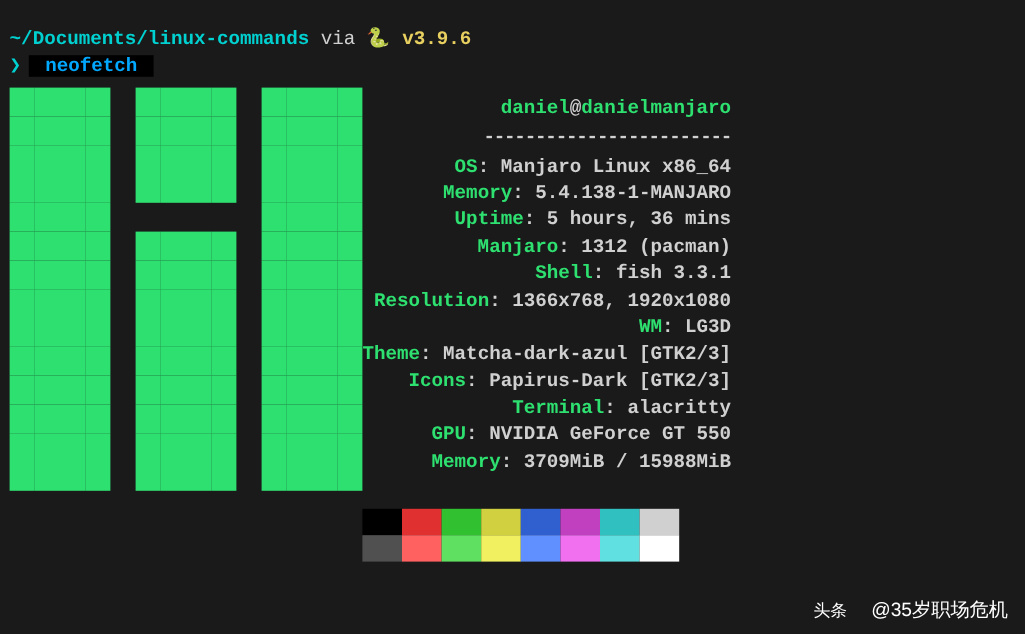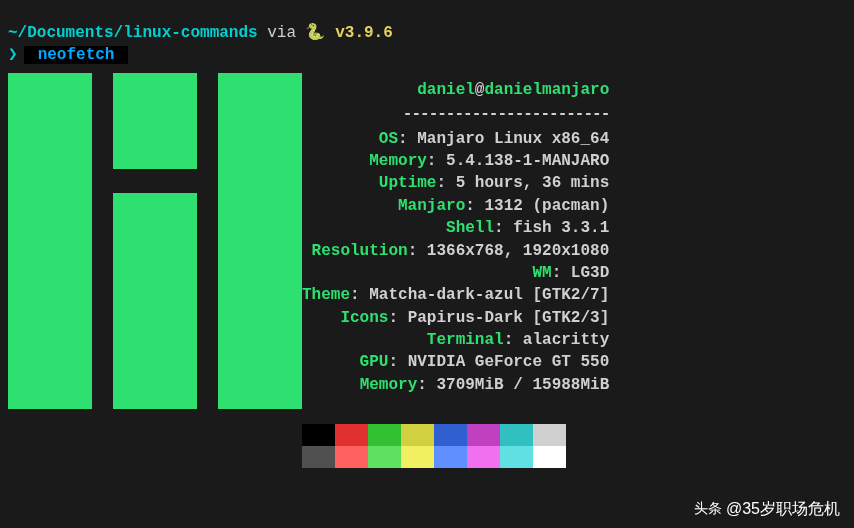--- a/index.html
+++ b/index.html
@@ -59,21 +59,21 @@
     .watermark {
       position: absolute;
       bottom: 8px;
       right: 14px;
       color: #ffffff;
       font-family: sans-serif;
       font-size: 16px;
       font-weight: normal;
       display: flex;
       align-items: center;
-      gap: 4px;
+      gap: 20px;
     }
     .watermark-logo {
       color: #ffffff;
       font-size: 14px;
     }
   </style>
 </head>
 <body>
 
 <div class="prompt-line1">
@@ -291,21 +291,21 @@
     </div>
     <div class="sep">------------------------</div>
     <div id="info-rows">
         <div class="row"><span class="key">OS</span><span class="val">: Manjaro Linux x86_64</span></div>
         <div class="row"><span class="key">Memory</span><span class="val">: 5.4.138-1-MANJARO</span></div>
         <div class="row"><span class="key">Uptime</span><span class="val">: 5 hours, 36 mins</span></div>
         <div class="row"><span class="key">Manjaro</span><span class="val">: 1312 (pacman)</span></div>
         <div class="row"><span class="key">Shell</span><span class="val">: fish 3.3.1</span></div>
         <div class="row"><span class="key">Resolution</span><span class="val">: 1366x768, 1920x1080</span></div>
         <div class="row"><span class="key">WM</span><span class="val">: LG3D</span></div>
-        <div class="row"><span class="key">Theme</span><span class="val">: Matcha-dark-azul [GTK2/7]</span></div>
+        <div class="row"><span class="key">Theme</span><span class="val">: Matcha-dark-azul [GTK2/3]</span></div>
         <div class="row"><span class="key">Icons</span><span class="val">: Papirus-Dark [GTK2/3]</span></div>
         <div class="row"><span class="key">Terminal</span><span class="val">: alacritty</span></div>
         <div class="row"><span class="key">GPU</span><span class="val">: NVIDIA GeForce GT 550</span></div>
         <div class="row"><span class="key">Memory</span><span class="val">: 3709MiB / 15988MiB</span></div>
       </div>
     <div class="palette">
       <div class="palette-row" id="palette-row1">
           <div class="swatch" style="background: rgb(0, 0, 0);"></div>
           <div class="swatch" style="background: rgb(224, 48, 48);"></div>
           <div class="swatch" style="background: rgb(48, 192, 48);"></div>

